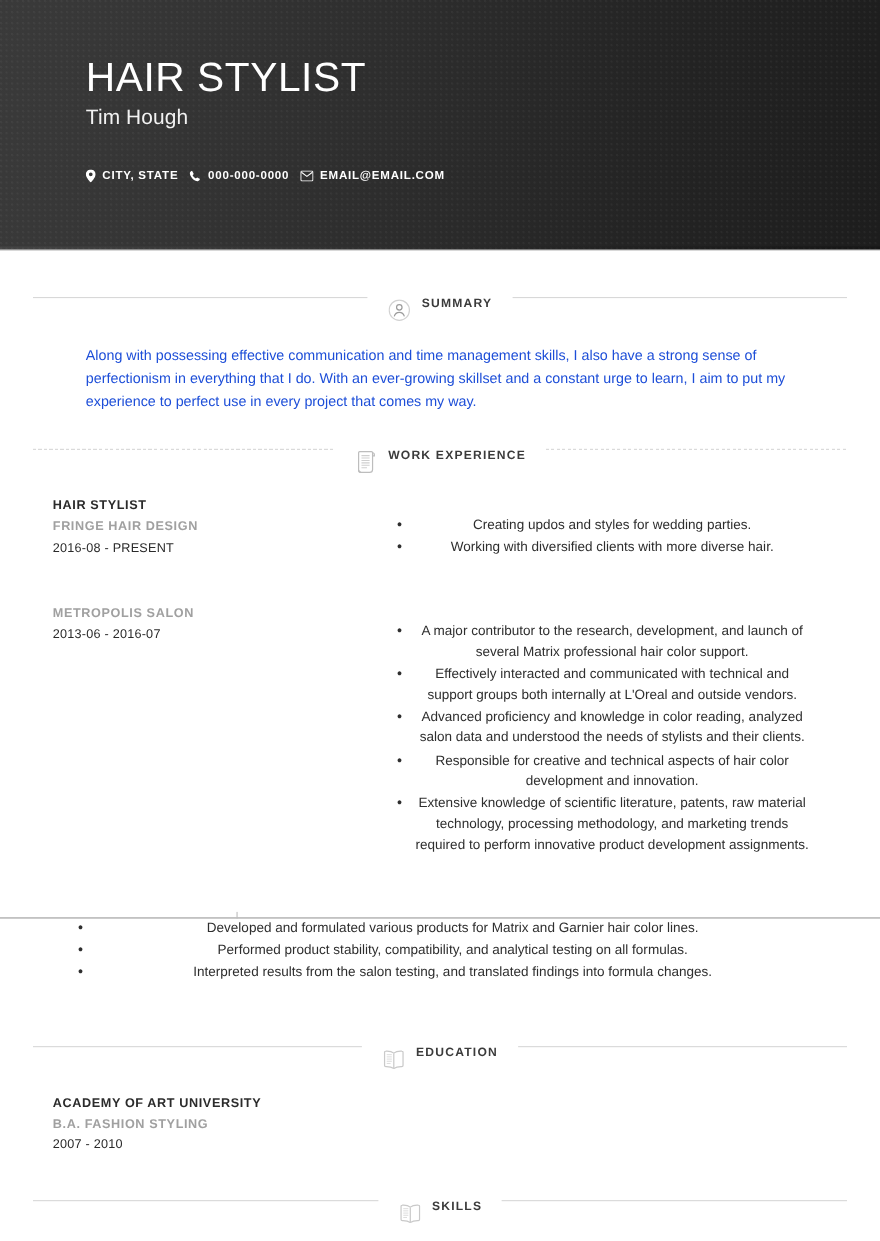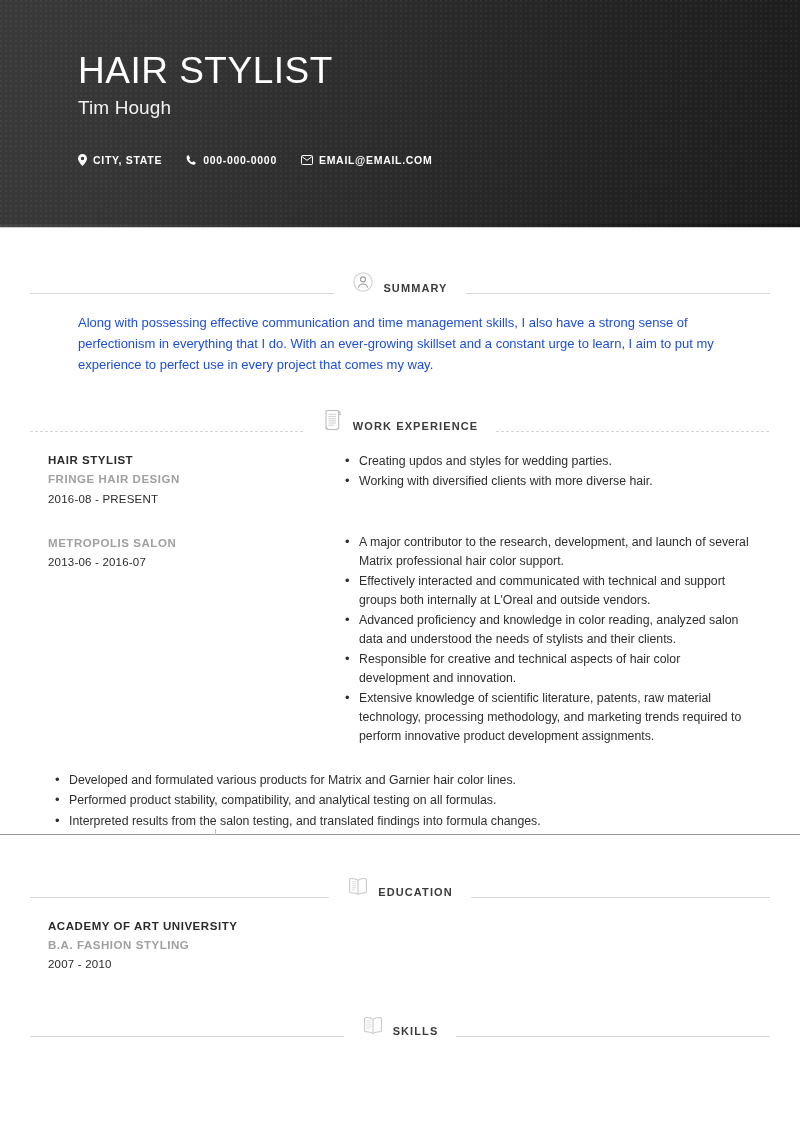--- a/index.html
+++ b/index.html
@@ -55,37 +55,37 @@
     font-size: 19px;
     font-weight: 400;
     color: #f2f2f2;
     letter-spacing: 0.1px;
   }
 
   .contact-row {
     margin-top: 35px;
     display: flex;
     align-items: center;
-    gap: 24px;
+    gap: 10px;
   }
   .contact-item {
     display: flex;
     align-items: center;
     gap: 6px;
     font-size: 10.5px;
     font-weight: bold;
     letter-spacing: 0.7px;
     color: #ffffff;
   }
   .contact-item svg { display: block; }
 
   
   .section-head {
     display: flex;
-    align-items: flex-end;
+    align-items: flex-start;
     gap: 0;
     padding: 0 30px;
   }
   .rule {
     flex: 1 1 auto;
     height: 1px;
     background: #d8d8d8;
   }
   .rule.dotted {
     height: 1px;
@@ -151,22 +151,23 @@
   .e-dates {
     font-size: 11.5px;
     color: #2b2b2b;
     letter-spacing: 0.2px;
     line-height: 1.5;
     margin-top: 2px;
   }
 
   ul.bullets {
     list-style: none;
-    margin: 0;
+    margin: 16px;
     padding: 0;
+    text-align: center;
   }
   ul.bullets li {
     position: relative;
     padding-left: 15px;
     font-size: 12.3px;
     line-height: 1.55;
     color: #2e2e2e;
     margin-bottom: 1px;
   }
   ul.bullets li::before {

